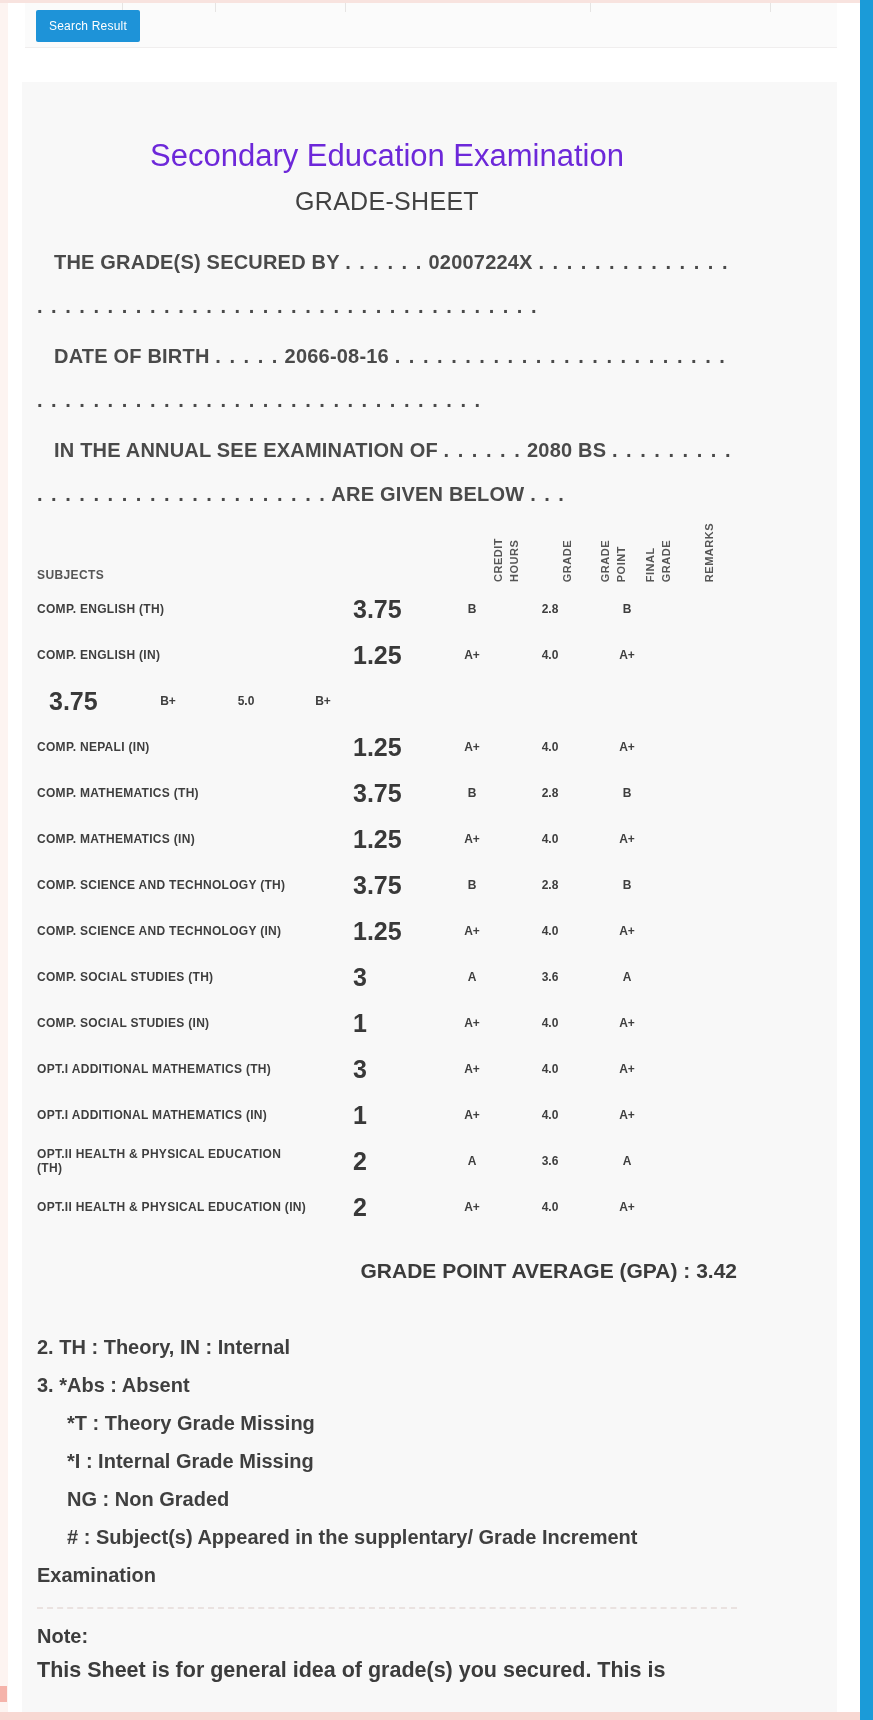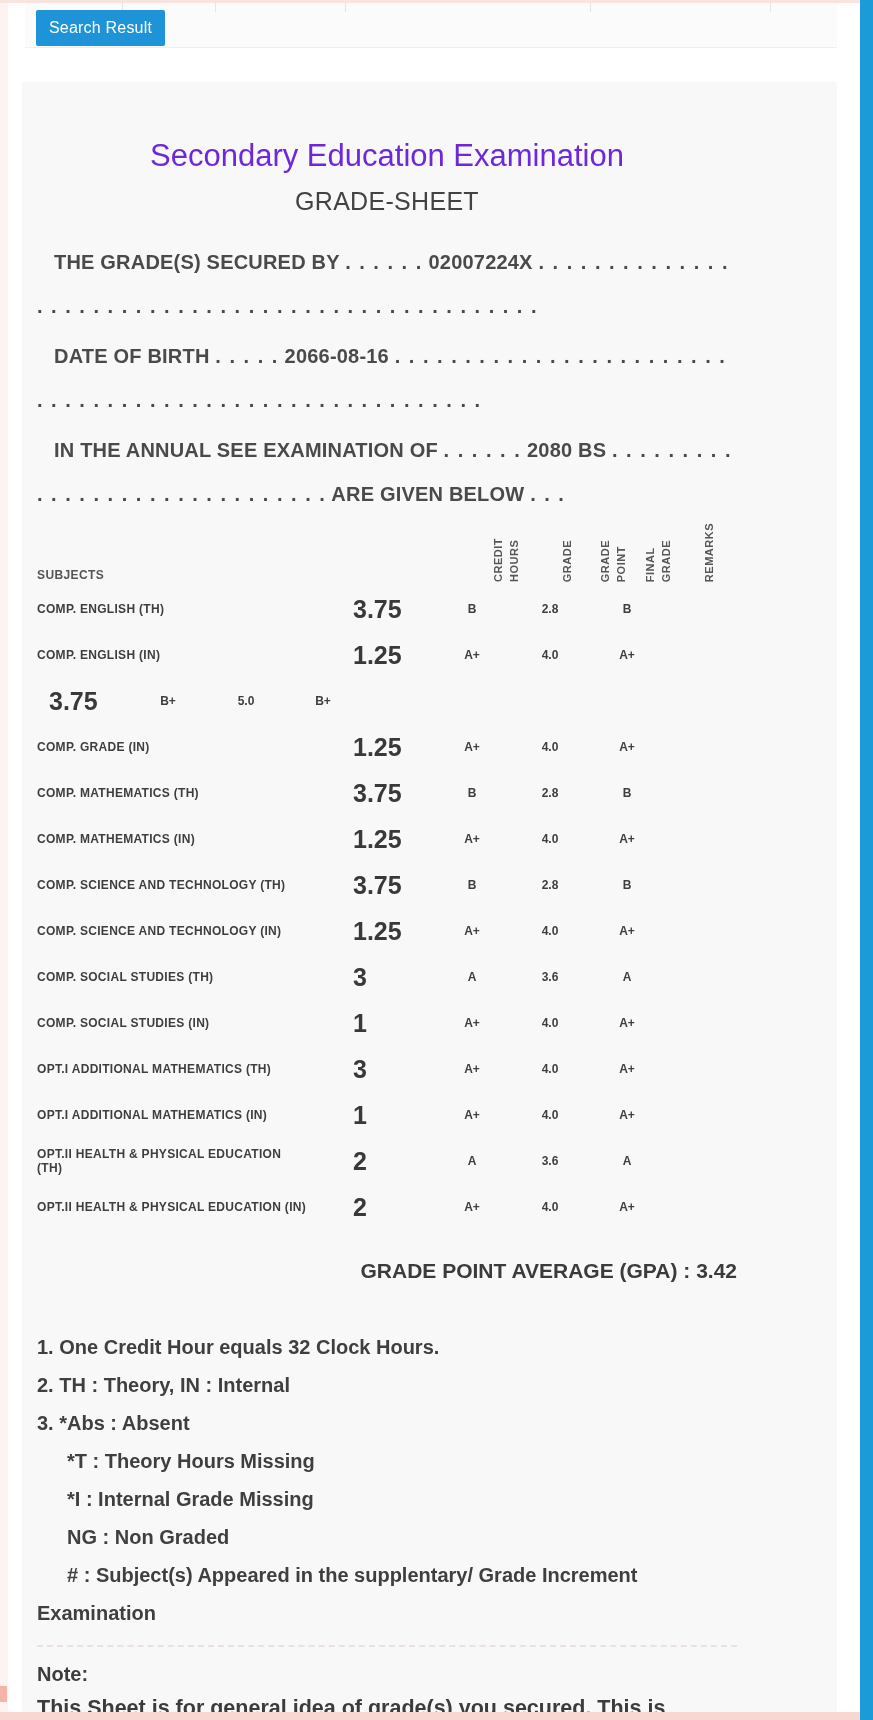--- a/index.html
+++ b/index.html
@@ -3,21 +3,21 @@
 <meta charset="utf-8">
 <style>
   * { margin:0; padding:0; box-sizing:border-box; }
   html,body { width:873px; height:1720px; }
   body { font-family:"Liberation Sans", sans-serif; background:#fdf4f1; overflow:hidden; }
   .page { position:relative; width:873px; height:1720px; overflow:hidden; background:#fdf4f1; }
   .main-surface { position:absolute; left:8px; top:0; width:852px; height:1720px; background:#ffffff; }
   .top-strip { position:absolute; left:0; top:0; width:861px; height:3px; background:#f8e3df; z-index:5; }
   .top-band { position:absolute; left:25px; top:3px; width:812px; height:45px; background:#fbfbfb; border-bottom:1px solid #f0eeee; }
   .tick { position:absolute; top:0; width:1px; height:9px; background:#e6e4e3; }
-  .search-btn { position:absolute; left:11px; top:7px; background:#1e93d8; color:#ffffff; border:none; font-size:16px; font-weight:400; padding:9px 13px; border-radius:2px; font-family:"Liberation Sans", sans-serif; cursor:pointer; letter-spacing:0.2px; }
+  .search-btn { position:absolute; left:11px; top:7px; background:#1e93d8; color:#ffffff; border:none; font-size:12px; font-weight:400; padding:9px 13px; border-radius:2px; font-family:"Liberation Sans", sans-serif; cursor:pointer; letter-spacing:0.2px; }
   .card { position:absolute; left:22px; top:82px; width:815px; height:1638px; background:#f8f8f8; }
   .card-content { margin-left:15px; width:700px; color:#434343; }
   .sheet-title { margin-top:52px; font-size:31px; line-height:44px; font-weight:400; color:#6d28d9; text-align:center; }
   .sheet-subtitle { margin-top:8px; font-size:25px; line-height:30px; font-weight:400; color:#424242; text-align:center; letter-spacing:0.3px; }
   .fill-line { margin-top:24px; font-size:20px; font-weight:700; color:#4a4a4a; line-height:44px; text-indent:17px; letter-spacing:0.2px; }
   .fill-line + .fill-line { margin-top:6px; }
   .dots { letter-spacing:1.5px; color:#4a4a4a; }
   .grades-table { margin-top:18px; }
   .thead { display:flex; height:52px; align-items:flex-end; padding-bottom:4px; }
   .trow { display:flex; height:46px; align-items:center;gap:32px; }
@@ -122,21 +122,21 @@
 
             <div class="trow">
               <div class="cell credit col-credit">3.75</div>
               <div class="cell small col-grade">B+</div>
               <div class="cell small col-point">5.0</div>
               <div class="cell small col-final">B+</div>
               <div class="cell small col-remarks"></div>
             </div>
 
             <div class="trow">
-              <div class="cell subj">COMP. GRADE (IN)</div>
+              <div class="cell subj">COMP. NEPALI (IN)</div>
               <div class="cell credit col-credit">1.25</div>
               <div class="cell small col-grade">A+</div>
               <div class="cell small col-point">4.0</div>
               <div class="cell small col-final">A+</div>
               <div class="cell small col-remarks"></div>
             </div>
 
             <div class="trow">
               <div class="cell subj">COMP. MATHEMATICS (TH)</div>
               <div class="cell credit col-credit">3.75</div>
@@ -229,27 +229,26 @@
           </div>
       </div>
 
       <div class="gpa">
         <span>GRADE POINT AVERAGE (GPA) :</span>
         <span>3.42</span>
       </div>
 
       <div class="footnotes">
 
-          <div class="fnote">1. One Credit Hour equals 32 Clock Hours.</div>
 
           <div class="fnote">2. TH : Theory, IN : Internal</div>
 
           <div class="fnote">3. *Abs : Absent</div>
 
-          <div class="fnote indent">*T : Theory Hours Missing</div>
+          <div class="fnote indent">*T : Theory Grade Missing</div>
 
           <div class="fnote indent">*I : Internal Grade Missing</div>
 
           <div class="fnote indent">NG : Non Graded</div>
 
           <div class="fnote indent"># : Subject(s) Appeared in the supplentary/ Grade Increment Examination</div>
         </div>
 
       <div class="divider"></div>
       <div class="note-heading">Note:</div>

